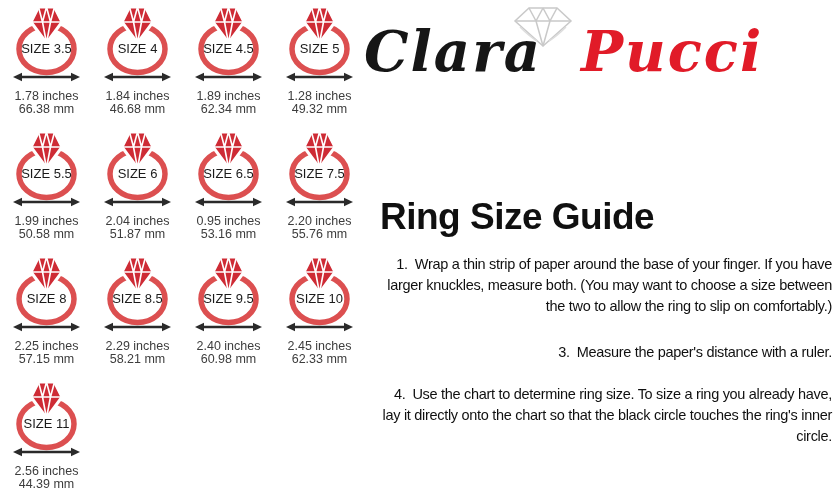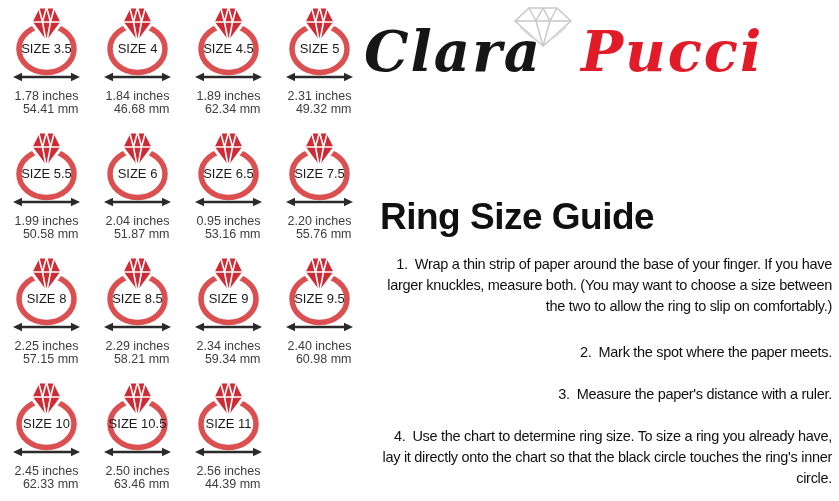--- a/index.html
+++ b/index.html
@@ -14,21 +14,21 @@
   .grid{position:absolute;left:1px;top:1px;display:grid;
         grid-template-columns:repeat(4,91px);grid-auto-rows:125px;}
   .cell{display:flex;flex-direction:column;align-items:center;}
   .ring-svg{display:block;width:91px;height:84px;}
   .band{fill:none;stroke:var(--ring-band);stroke-width:5.5;}
   .gem{fill:var(--ring-gem);stroke:#fff;stroke-width:3;stroke-linejoin:miter;}
   .gem-facets{fill:none;stroke:#fff;stroke-width:1.6;}
   .size-label{font-family:"Liberation Sans",sans-serif;font-size:13px;fill:#1b1b1b;text-anchor:middle;}
   .arrow-line{stroke:var(--arrow);stroke-width:2.4;}
   .arrow-head{fill:var(--arrow);stroke:none;}
-  .meas{margin-top:5px;text-align:right;font-size:12.5px;line-height:13px;color:var(--text-dark);}
+  .meas{margin-top:5px;text-align:center;font-size:12.5px;line-height:13px;color:var(--text-dark);}
 
   
   .brand{position:absolute;left:364px;top:18px;display:flex;align-items:baseline;gap:39px;
          font-family:"DejaVu Serif",serif;font-style:italic;font-weight:bold;
          font-size:56px;letter-spacing:2px;white-space:nowrap;}
   .brand .first{color:var(--logo-black);}
   .brand .second{color:var(--logo-red);font-style:italic;}
   .logo-diamond{position:absolute;left:513px;top:6px;width:60px;height:46px;}
   .logo-diamond path{fill:none;stroke:var(--diamond-gray);stroke-width:1.5;}
   .logo-diamond .swoosh{stroke:#DDDDDD;}
@@ -55,21 +55,21 @@
       <path class="gem-facets" d="M30,21 L61,21 M37.5,6 L41.5,21 M53.5,6 L49.5,21 M45.5,6 L41.5,21 M45.5,6 L49.5,21 M41.5,21 L45.5,42 M49.5,21 L45.5,42"></path>
       <text class="size-label" x="45.5" y="52">SIZE 3.5</text>
       <g>
         <line class="arrow-line" x1="19" y1="76" x2="72" y2="76"></line>
         <polygon class="arrow-head" points="12,76 21,71.8 21,80.2"></polygon>
         <polygon class="arrow-head" points="79,76 70,71.8 70,80.2"></polygon>
       </g>
     </svg>
     <div class="meas">
       <div>1.78 inches</div>
-      <div>54.41 mm</div>
+      <div>66.38 mm</div>
     </div>
   </div>
 
   <div class="cell">
     <svg class="ring-svg" viewBox="0 0 91 84" xmlns="http://www.w3.org/2000/svg">
       <ellipse class="band" cx="45.5" cy="48" rx="27.5" ry="23.5"></ellipse>
       <polygon class="gem" points="37.5,6 53.5,6 61,21 45.5,42 30,21"></polygon>
       <path class="gem-facets" d="M30,21 L61,21 M37.5,6 L41.5,21 M53.5,6 L49.5,21 M45.5,6 L41.5,21 M45.5,6 L49.5,21 M41.5,21 L45.5,42 M49.5,21 L45.5,42"></path>
       <text class="size-label" x="45.5" y="52">SIZE 4</text>
       <g>
@@ -108,21 +108,21 @@
       <polygon class="gem" points="37.5,6 53.5,6 61,21 45.5,42 30,21"></polygon>
       <path class="gem-facets" d="M30,21 L61,21 M37.5,6 L41.5,21 M53.5,6 L49.5,21 M45.5,6 L41.5,21 M45.5,6 L49.5,21 M41.5,21 L45.5,42 M49.5,21 L45.5,42"></path>
       <text class="size-label" x="45.5" y="52">SIZE 5</text>
       <g>
         <line class="arrow-line" x1="19" y1="76" x2="72" y2="76"></line>
         <polygon class="arrow-head" points="12,76 21,71.8 21,80.2"></polygon>
         <polygon class="arrow-head" points="79,76 70,71.8 70,80.2"></polygon>
       </g>
     </svg>
     <div class="meas">
-      <div>2.31 inches</div>
+      <div>1.28 inches</div>
       <div>49.32 mm</div>
     </div>
   </div>
 
   <div class="cell">
     <svg class="ring-svg" viewBox="0 0 91 84" xmlns="http://www.w3.org/2000/svg">
       <ellipse class="band" cx="45.5" cy="48" rx="27.5" ry="23.5"></ellipse>
       <polygon class="gem" points="37.5,6 53.5,6 61,21 45.5,42 30,21"></polygon>
       <path class="gem-facets" d="M30,21 L61,21 M37.5,6 L41.5,21 M53.5,6 L49.5,21 M45.5,6 L41.5,21 M45.5,6 L49.5,21 M41.5,21 L45.5,42 M49.5,21 L45.5,42"></path>
       <text class="size-label" x="45.5" y="52">SIZE 5.5</text>
@@ -222,37 +222,20 @@
         <polygon class="arrow-head" points="12,76 21,71.8 21,80.2"></polygon>
         <polygon class="arrow-head" points="79,76 70,71.8 70,80.2"></polygon>
       </g>
     </svg>
     <div class="meas">
       <div>2.29 inches</div>
       <div>58.21 mm</div>
     </div>
   </div>
 
-  <div class="cell">
-    <svg class="ring-svg" viewBox="0 0 91 84" xmlns="http://www.w3.org/2000/svg">
-      <ellipse class="band" cx="45.5" cy="48" rx="27.5" ry="23.5"></ellipse>
-      <polygon class="gem" points="37.5,6 53.5,6 61,21 45.5,42 30,21"></polygon>
-      <path class="gem-facets" d="M30,21 L61,21 M37.5,6 L41.5,21 M53.5,6 L49.5,21 M45.5,6 L41.5,21 M45.5,6 L49.5,21 M41.5,21 L45.5,42 M49.5,21 L45.5,42"></path>
-      <text class="size-label" x="45.5" y="52">SIZE 9</text>
-      <g>
-        <line class="arrow-line" x1="19" y1="76" x2="72" y2="76"></line>
-        <polygon class="arrow-head" points="12,76 21,71.8 21,80.2"></polygon>
-        <polygon class="arrow-head" points="79,76 70,71.8 70,80.2"></polygon>
-      </g>
-    </svg>
-    <div class="meas">
-      <div>2.34 inches</div>
-      <div>59.34 mm</div>
-    </div>
-  </div>
 
   <div class="cell">
     <svg class="ring-svg" viewBox="0 0 91 84" xmlns="http://www.w3.org/2000/svg">
       <ellipse class="band" cx="45.5" cy="48" rx="27.5" ry="23.5"></ellipse>
       <polygon class="gem" points="37.5,6 53.5,6 61,21 45.5,42 30,21"></polygon>
       <path class="gem-facets" d="M30,21 L61,21 M37.5,6 L41.5,21 M53.5,6 L49.5,21 M45.5,6 L41.5,21 M45.5,6 L49.5,21 M41.5,21 L45.5,42 M49.5,21 L45.5,42"></path>
       <text class="size-label" x="45.5" y="52">SIZE 9.5</text>
       <g>
         <line class="arrow-line" x1="19" y1="76" x2="72" y2="76"></line>
         <polygon class="arrow-head" points="12,76 21,71.8 21,80.2"></polygon>
@@ -276,37 +259,20 @@
         <polygon class="arrow-head" points="12,76 21,71.8 21,80.2"></polygon>
         <polygon class="arrow-head" points="79,76 70,71.8 70,80.2"></polygon>
       </g>
     </svg>
     <div class="meas">
       <div>2.45 inches</div>
       <div>62.33 mm</div>
     </div>
   </div>
 
-  <div class="cell">
-    <svg class="ring-svg" viewBox="0 0 91 84" xmlns="http://www.w3.org/2000/svg">
-      <ellipse class="band" cx="45.5" cy="48" rx="27.5" ry="23.5"></ellipse>
-      <polygon class="gem" points="37.5,6 53.5,6 61,21 45.5,42 30,21"></polygon>
-      <path class="gem-facets" d="M30,21 L61,21 M37.5,6 L41.5,21 M53.5,6 L49.5,21 M45.5,6 L41.5,21 M45.5,6 L49.5,21 M41.5,21 L45.5,42 M49.5,21 L45.5,42"></path>
-      <text class="size-label" x="45.5" y="52">SIZE 10.5</text>
-      <g>
-        <line class="arrow-line" x1="19" y1="76" x2="72" y2="76"></line>
-        <polygon class="arrow-head" points="12,76 21,71.8 21,80.2"></polygon>
-        <polygon class="arrow-head" points="79,76 70,71.8 70,80.2"></polygon>
-      </g>
-    </svg>
-    <div class="meas">
-      <div>2.50 inches</div>
-      <div>63.46 mm</div>
-    </div>
-  </div>
 
   <div class="cell">
     <svg class="ring-svg" viewBox="0 0 91 84" xmlns="http://www.w3.org/2000/svg">
       <ellipse class="band" cx="45.5" cy="48" rx="27.5" ry="23.5"></ellipse>
       <polygon class="gem" points="37.5,6 53.5,6 61,21 45.5,42 30,21"></polygon>
       <path class="gem-facets" d="M30,21 L61,21 M37.5,6 L41.5,21 M53.5,6 L49.5,21 M45.5,6 L41.5,21 M45.5,6 L49.5,21 M41.5,21 L45.5,42 M49.5,21 L45.5,42"></path>
       <text class="size-label" x="45.5" y="52">SIZE 11</text>
       <g>
         <line class="arrow-line" x1="19" y1="76" x2="72" y2="76"></line>
         <polygon class="arrow-head" points="12,76 21,71.8 21,80.2"></polygon>
@@ -329,23 +295,20 @@
   <div class="brand">
     <span class="first">Clara</span>
     <span class="second">Pucci</span>
   </div>
 
   <h1 class="guide-title">Ring Size Guide</h1>
 
   <div class="instructions">
     <p class="instr first">
       <span class="num">1.</span><span>Wrap a thin strip of paper around the base of your finger. If you have larger knuckles, measure both. (You may want to choose a size between the two to allow the ring to slip on comfortably.)</span>
-    </p>
-    <p class="instr">
-      <span class="num">2.</span><span>Mark the spot where the paper meets.</span>
     </p>
     <p class="instr">
       <span class="num">3.</span><span>Measure the paper's distance with a ruler.</span>
     </p>
     <p class="instr">
       <span class="num">4.</span><span>Use the chart to determine ring size. To size a ring you already have, lay it directly onto the chart so that the black circle touches the ring's inner circle.</span>
     </p>
   </div>
 
 </div>

